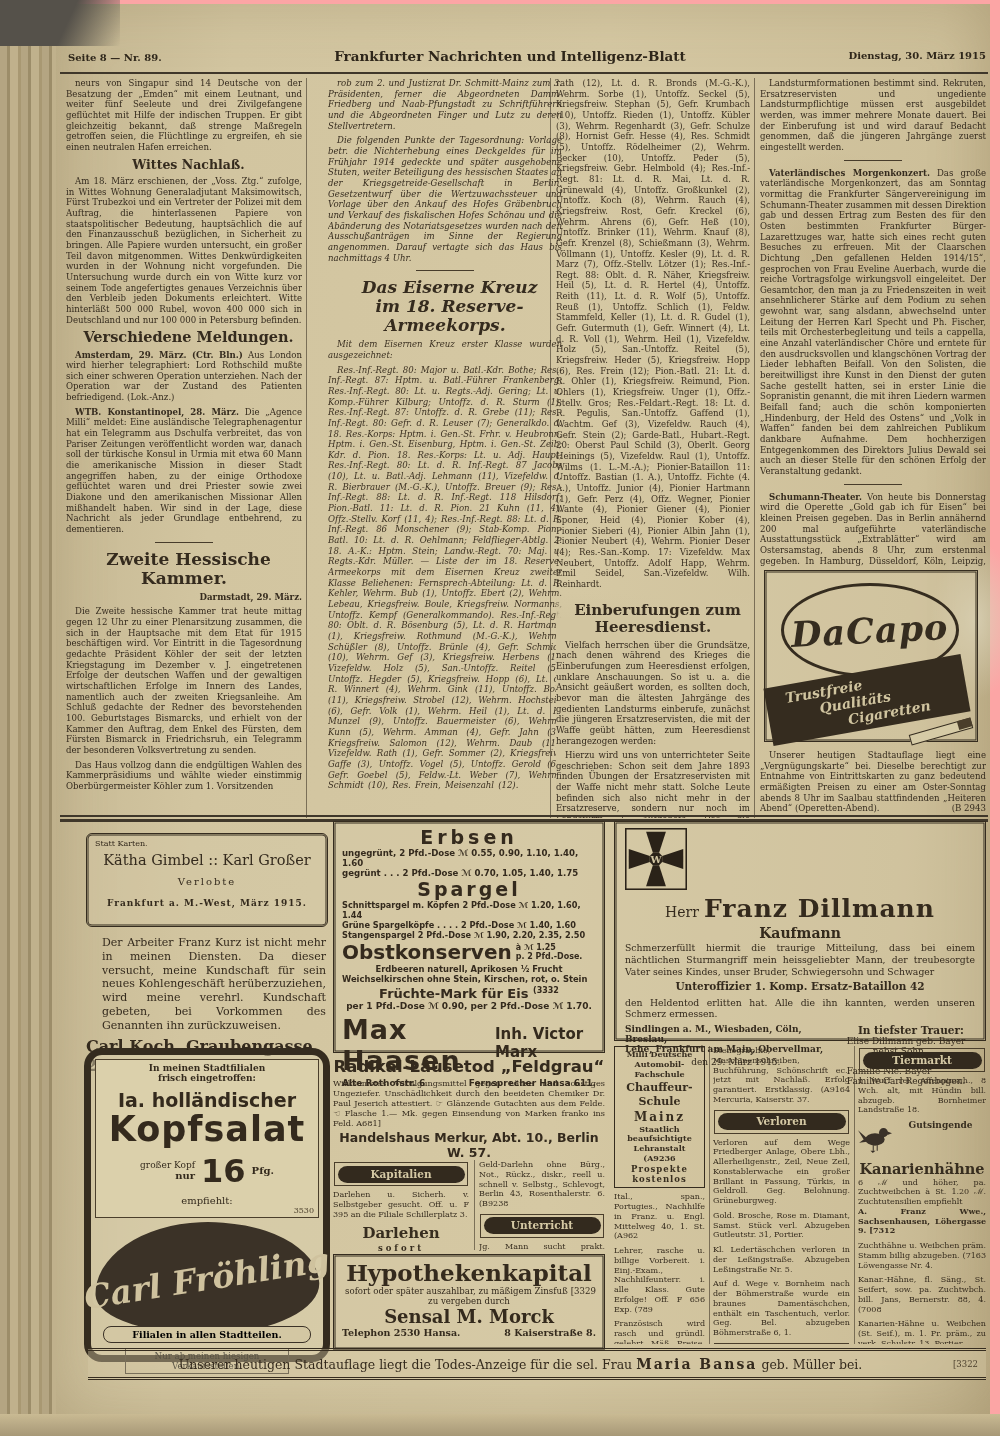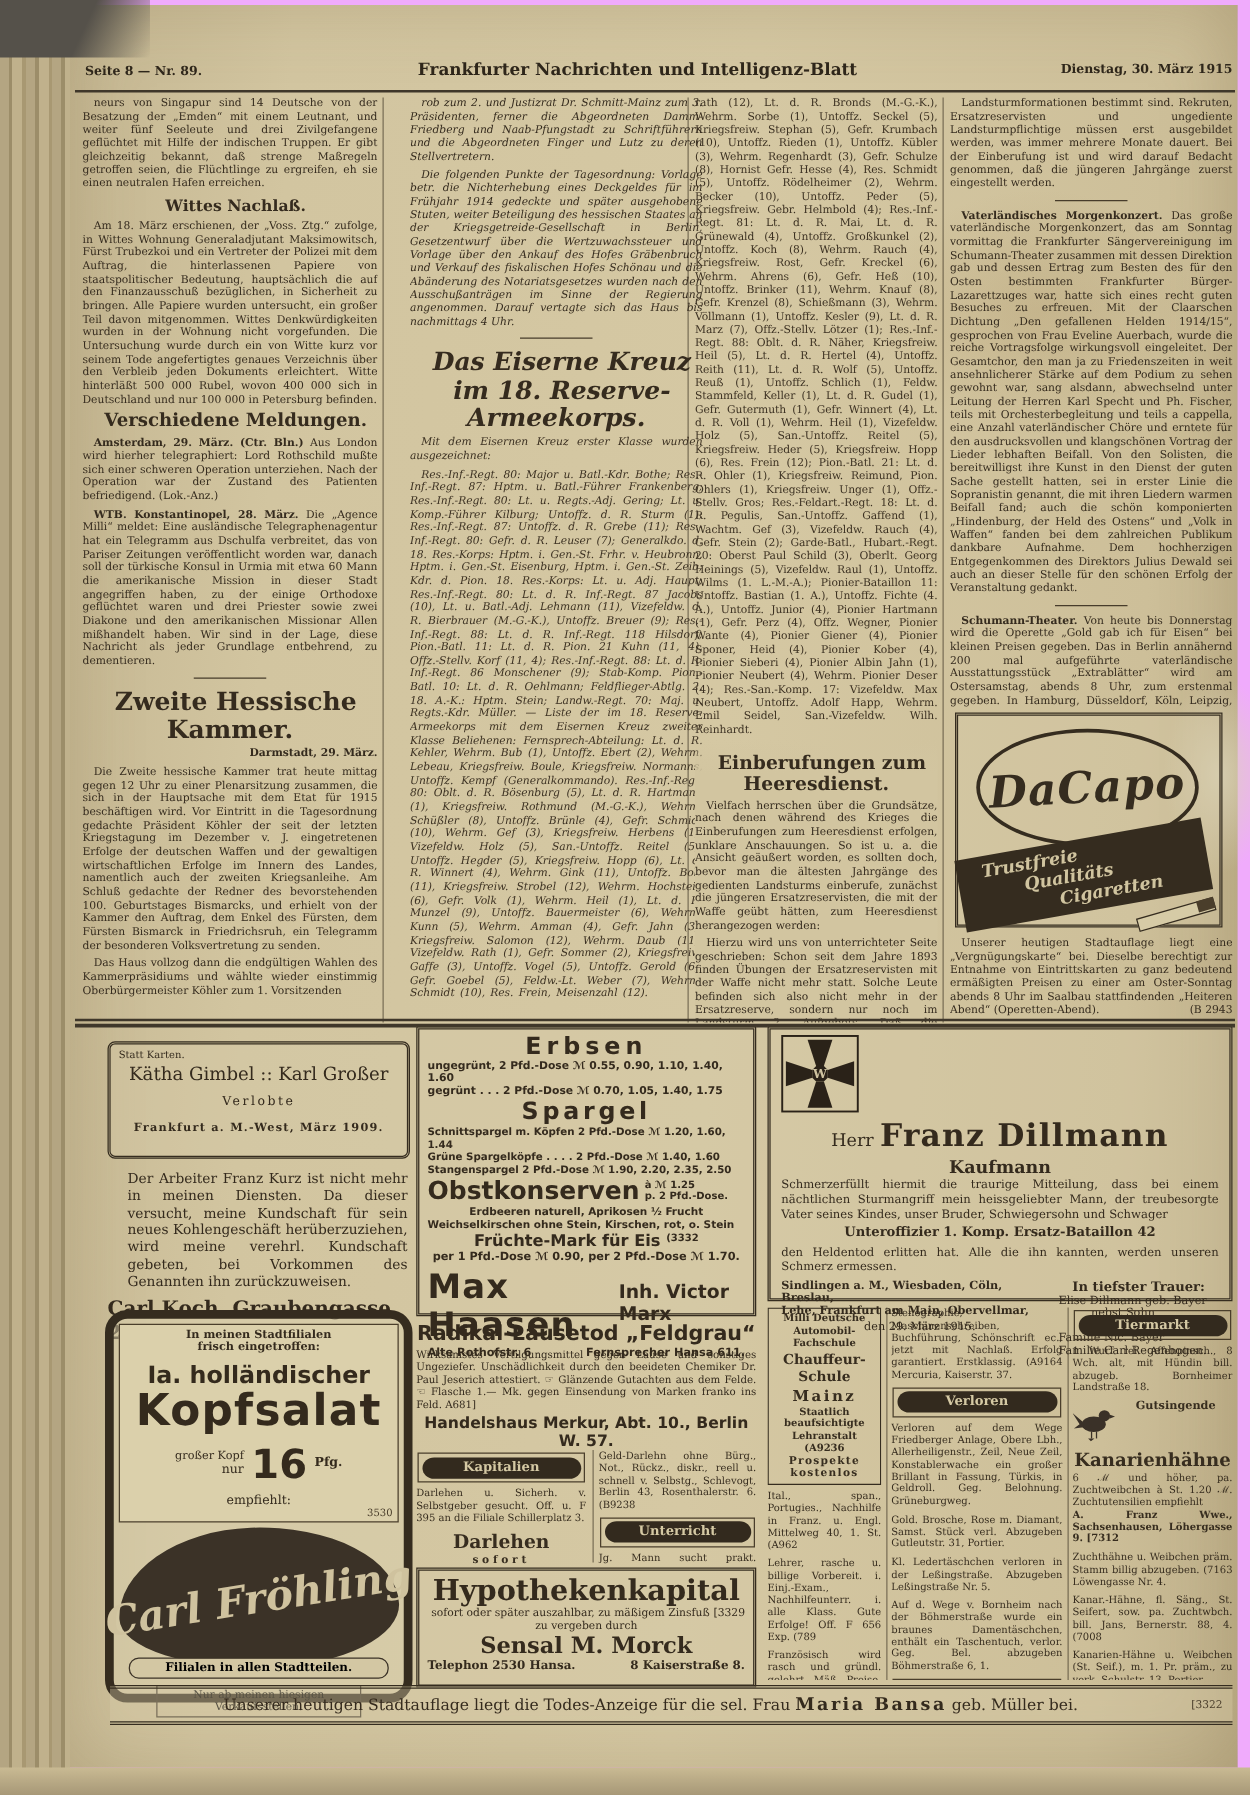--- a/index.html
+++ b/index.html
@@ -1,36 +1,36 @@
 <!DOCTYPE html>
 <html><head>
 <meta charset="utf-8">
 <style>
   html,body{margin:0;padding:0;background:#6b675c;}
-  .scan{position:relative;width:1000px;height:1436px;background:#f0abfc;overflow:hidden;
+  .scan{position:relative;width:1000px;height:1436px;background:#fca5a5;overflow:hidden;
         font-family:"DejaVu Serif",serif;}
   .paper{position:absolute;left:54px;top:4px;width:936px;height:1410px;
          background:linear-gradient(93deg,#c5b792 0%,#d2c5a0 18%,#d5c8a3 55%,#cdbf99 88%,#bfb08a 100%);
          box-shadow:inset 0 0 60px rgba(120,100,60,.25);}
   .edges{position:absolute;left:0;top:0;width:56px;height:1436px;
          background:repeating-linear-gradient(90deg,#b4a582 0 7px,#9c8d69 7px 10px,#c0b18c 10px 18px,#a89872 18px 21px);}
   .corner{position:absolute;left:0;top:0;width:120px;height:46px;
           background:linear-gradient(115deg,#55514a 55%,rgba(85,81,74,0) 100%);}
   .botedge{position:absolute;left:0;bottom:0;width:1000px;height:22px;
            background:linear-gradient(#c9ba93,#a79877);}
   .stain{position:absolute;border-radius:50%;pointer-events:none;}
   .t{position:absolute;}
   .rule-h{position:absolute;background:#3f372a;}
   .rule-v{position:absolute;width:1px;background:rgba(64,54,38,.6);}
   .mast{font-weight:bold;color:#2e261a;}
   .body-col{font-size:8.6px;line-height:1.24;color:#352b1e;text-align:justify;overflow:hidden;}
   .body-col p{margin:0 0 4px;text-indent:9px;}
   .dl{letter-spacing:-.05px;word-spacing:1.5px;color:#3c3122;filter:blur(.18px);}
   .hl-sm{font-weight:bold;text-align:center;font-size:12.5px;margin:7px 0 4px;text-indent:0;}
-  .hl-lg{font-weight:bold;text-align:center;font-size:20px;line-height:1.12;margin:8px 0 5px;text-indent:0;}
+  .hl-lg{font-weight:bold;text-align:center;font-size:17px;line-height:1.12;margin:8px 0 5px;text-indent:0;}
   .dtl{text-align:right;font-weight:bold;text-indent:0;margin:1px 0;}
   .sep{width:58px;border-top:1px solid #473c2b;margin:7px auto;}
   .adbox{position:absolute;border:1.5px solid #352c1f;box-shadow:inset 0 0 0 .5px #d2c5a0, inset 0 0 0 1.5px #352c1f;
          background:rgba(214,202,168,.35);color:#342a1d;}
   .sans{font-family:"DejaVu Sans",sans-serif;}
   .badgewrap{border:1px solid #4a3e2b;padding:2.5px;margin:2px 1px 4px;}
   .badge{display:block;background:#332a1e;color:#d5c9a4;text-align:center;
          font:bold 10.5px "DejaVu Serif",serif;border-radius:11px/10px;padding:2px 4px 3px;}
   .cls{font-size:8px;line-height:1.22;color:#372d1f;text-align:justify;}
   .cls p{margin:0 0 5px;text-indent:0;}
@@ -130,39 +130,39 @@
     <p style="text-indent:9px;"><span>Unserer heutigen Stadtauflage liegt eine „Vergnügungskarte“ bei. Dieselbe berechtigt zur Entnahme von Eintrittskarten zu ganz bedeutend ermäßigten Preisen zu einer am Oster-Sonntag abends 8 Uhr im Saalbau stattfindenden „Heiteren Abend“ (Operetten-Abend).</span> <span style="float:right;">(B 2943</span></p>
   </div>
 
   <div class="rule-h" style="left:60px;top:815px;width:928px;height:1.5px;"></div>
   <div class="rule-h" style="left:60px;top:818.5px;width:928px;height:3px;"></div>
 
   <div class="adbox" style="left:86px;top:833px;width:240px;height:92px;border-radius:6px;">
     <div class="t" style="left:8px;top:5px;font-size:8px;">Statt Karten.</div>
     <div class="t" style="left:0;top:18px;width:240px;text-align:center;font-size:14.5px;">Kätha Gimbel :: Karl Großer</div>
     <div class="t" style="left:0;top:42px;width:240px;text-align:center;font-size:10px;letter-spacing:2px;">Verlobte</div>
-    <div class="t" style="left:0;top:64px;width:240px;text-align:center;font-size:9px;font-weight:bold;letter-spacing:1px;">Frankfurt a. M.-West, März 1909.</div>
+    <div class="t" style="left:0;top:64px;width:240px;text-align:center;font-size:9px;font-weight:bold;letter-spacing:1px;">Frankfurt a. M.-West, März 1915.</div>
   </div>
 
   <div class="t" style="left:86px;top:936px;width:240px;height:108px;color:#342a1d;">
     <div style="font-size:11px;line-height:1.25;text-align:justify;margin-left:16px;">Der Arbeiter Franz Kurz ist nicht mehr in meinen Diensten. Da dieser versucht, meine Kundschaft für sein neues Kohlengeschäft herüberzuziehen, wird meine verehrl. Kundschaft gebeten, bei Vorkommen des Genannten ihn zurückzuweisen.</div>
     <div style="font-size:16px;font-weight:bold;text-align:left;margin-top:5px;">Carl Koch, Graubengasse 28</div>
     <div style="font-size:9px;font-weight:bold;text-align:center;margin-top:2px;">Holz-, Kohlen- und Landesprodukten-Handlung.</div>
   </div>
 
   <div class="t" style="left:84px;top:1048px;width:246px;height:314px;border:7px solid #352c1f;border-radius:18px;background:rgba(218,207,174,.5);box-sizing:border-box;">
     <div style="border:1px solid #4a3e2b;margin:4px;padding:3px 4px 2px;background:#dbd0ab;text-align:center;color:#342a1d;">
       <div style="font-size:9px;font-weight:bold;">In meinen Stadtfilialen</div>
       <div style="font-size:9px;font-weight:bold;">frisch eingetroffen:</div>
       <div class="sans" style="font-size:19px;font-weight:bold;margin-top:6px;">Ia. holländischer</div>
       <div class="sans" style="font-size:35px;font-weight:bold;letter-spacing:1px;line-height:1.05;">Kopfsalat</div>
       <div style="display:flex;justify-content:center;align-items:center;gap:6px;margin-top:4px;">
         <span style="text-align:right;">
           <span style="display:block;font-size:9px;">großer Kopf</span>
-          <span style="display:block;font-size:10px;font-weight:normal;">nur</span>
+          <span style="display:block;font-size:10px;font-weight:bold;">nur</span>
         </span>
         <span class="sans" style="font-size:32px;font-weight:bold;">16</span>
         <span style="font-size:10px;font-weight:bold;">Pfg.</span>
       </div>
       <div style="font-size:10px;margin-top:5px;">empfiehlt:</div>
       <div style="font-size:8px;text-align:right;color:#4a3e2b;">3530</div>
     </div>
     <div class="froh">
         <span>Carl Fröhling</span>
       </div>

